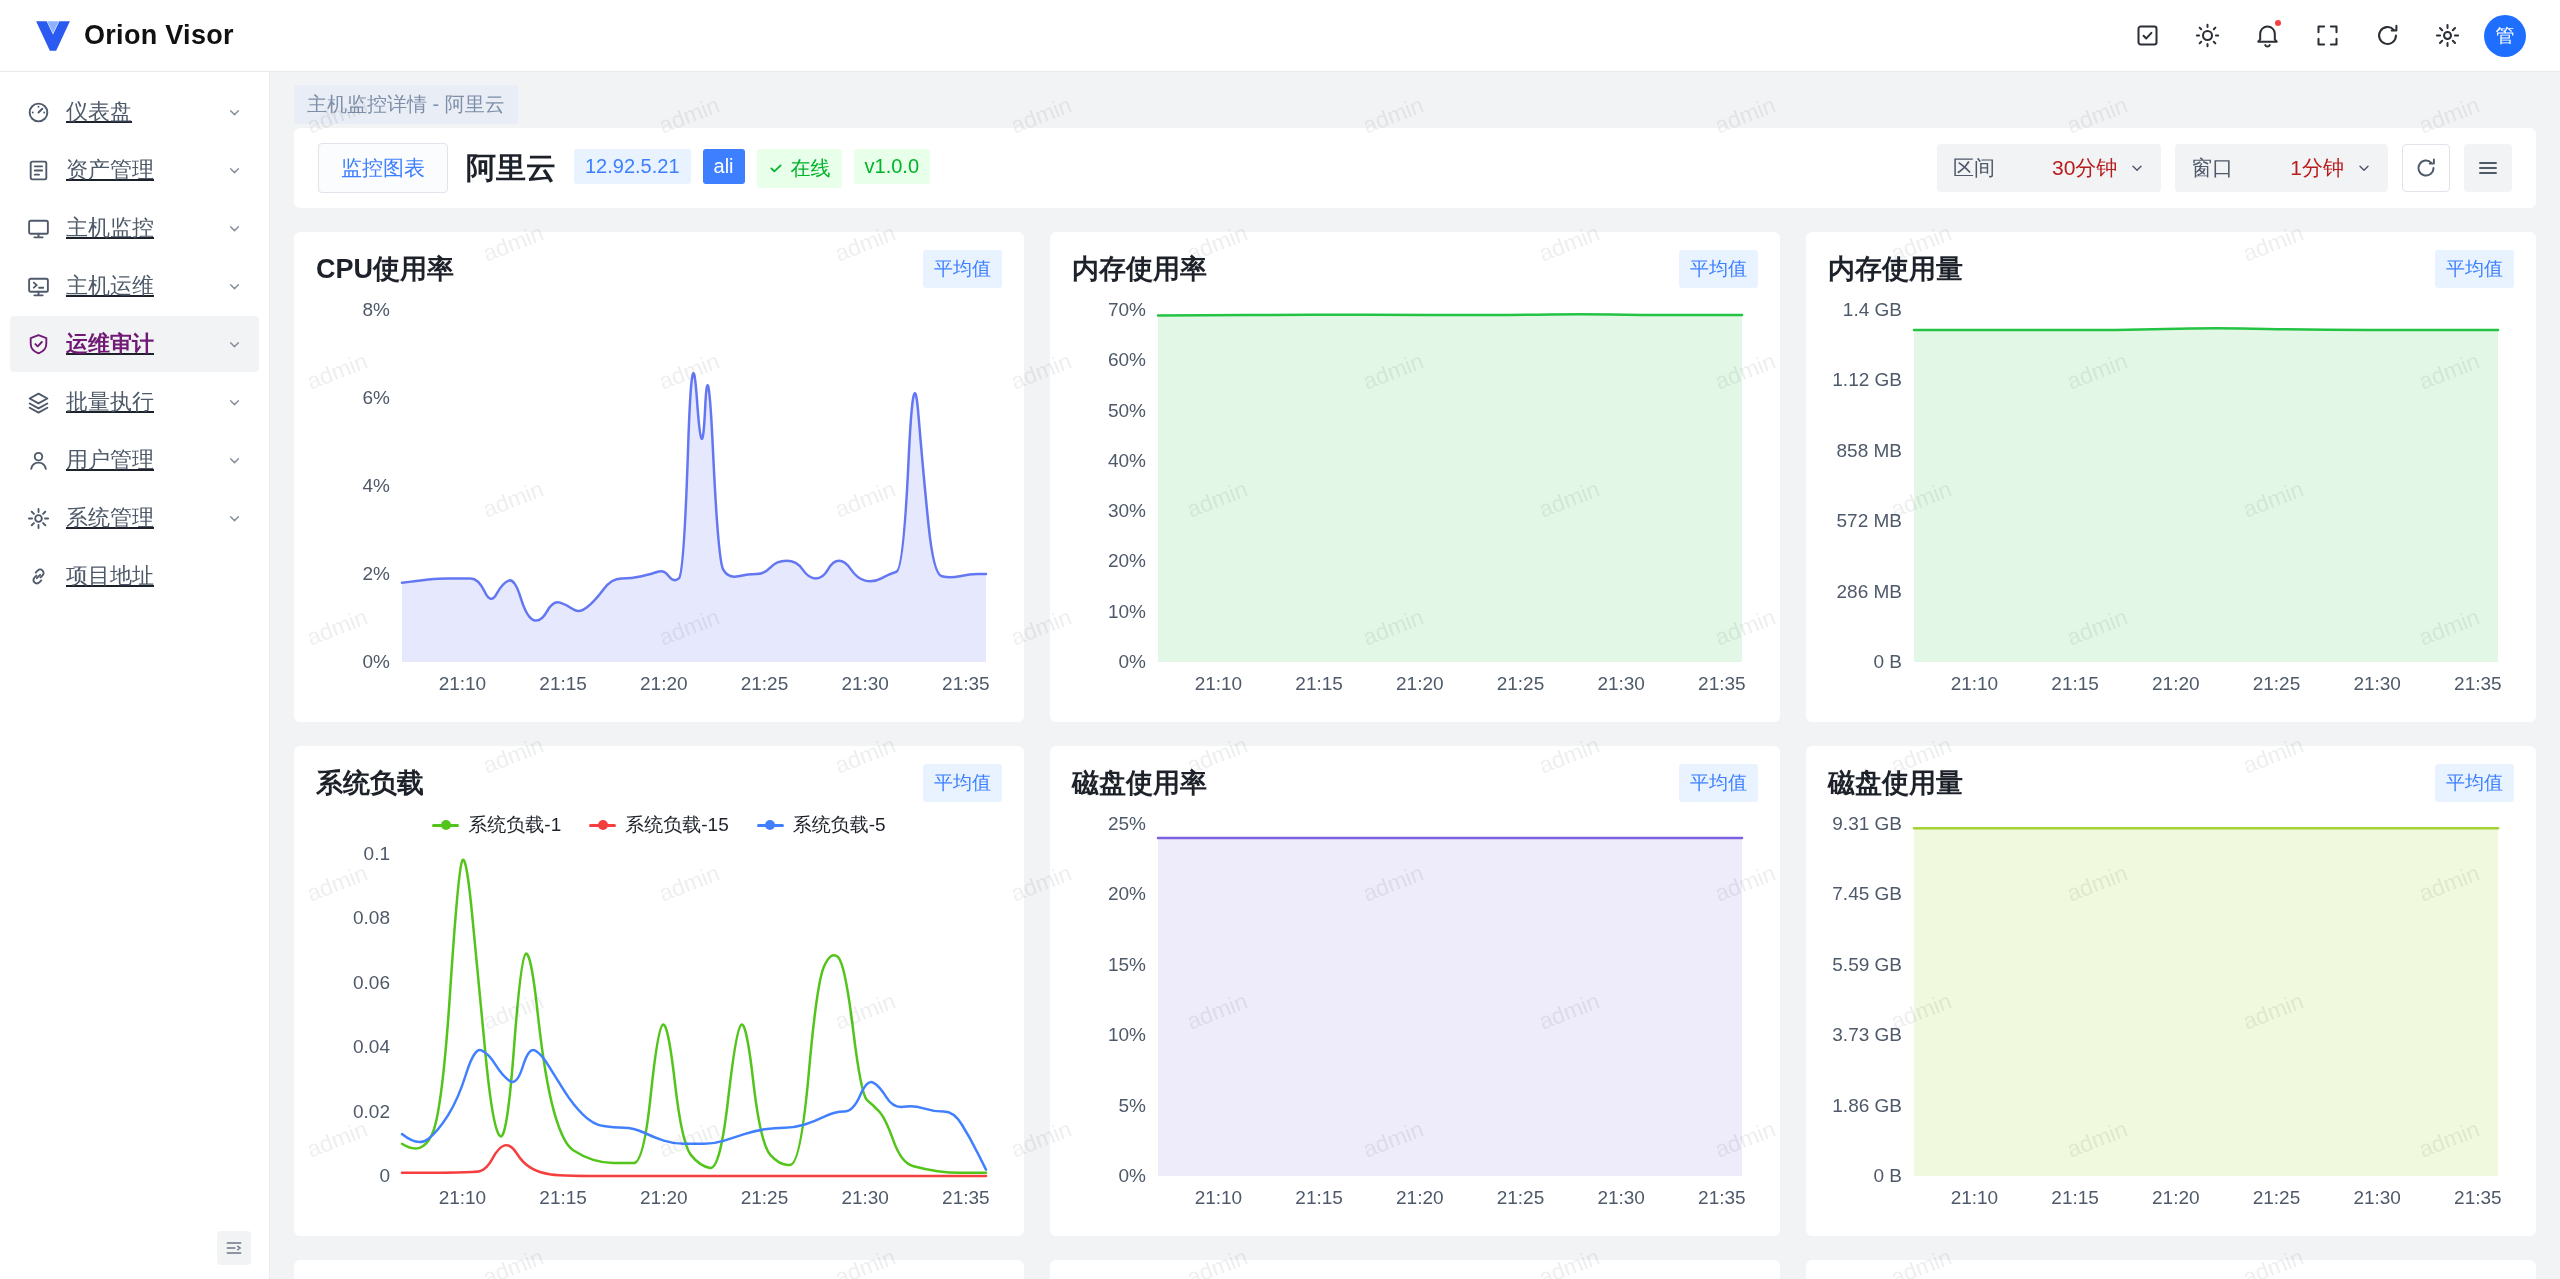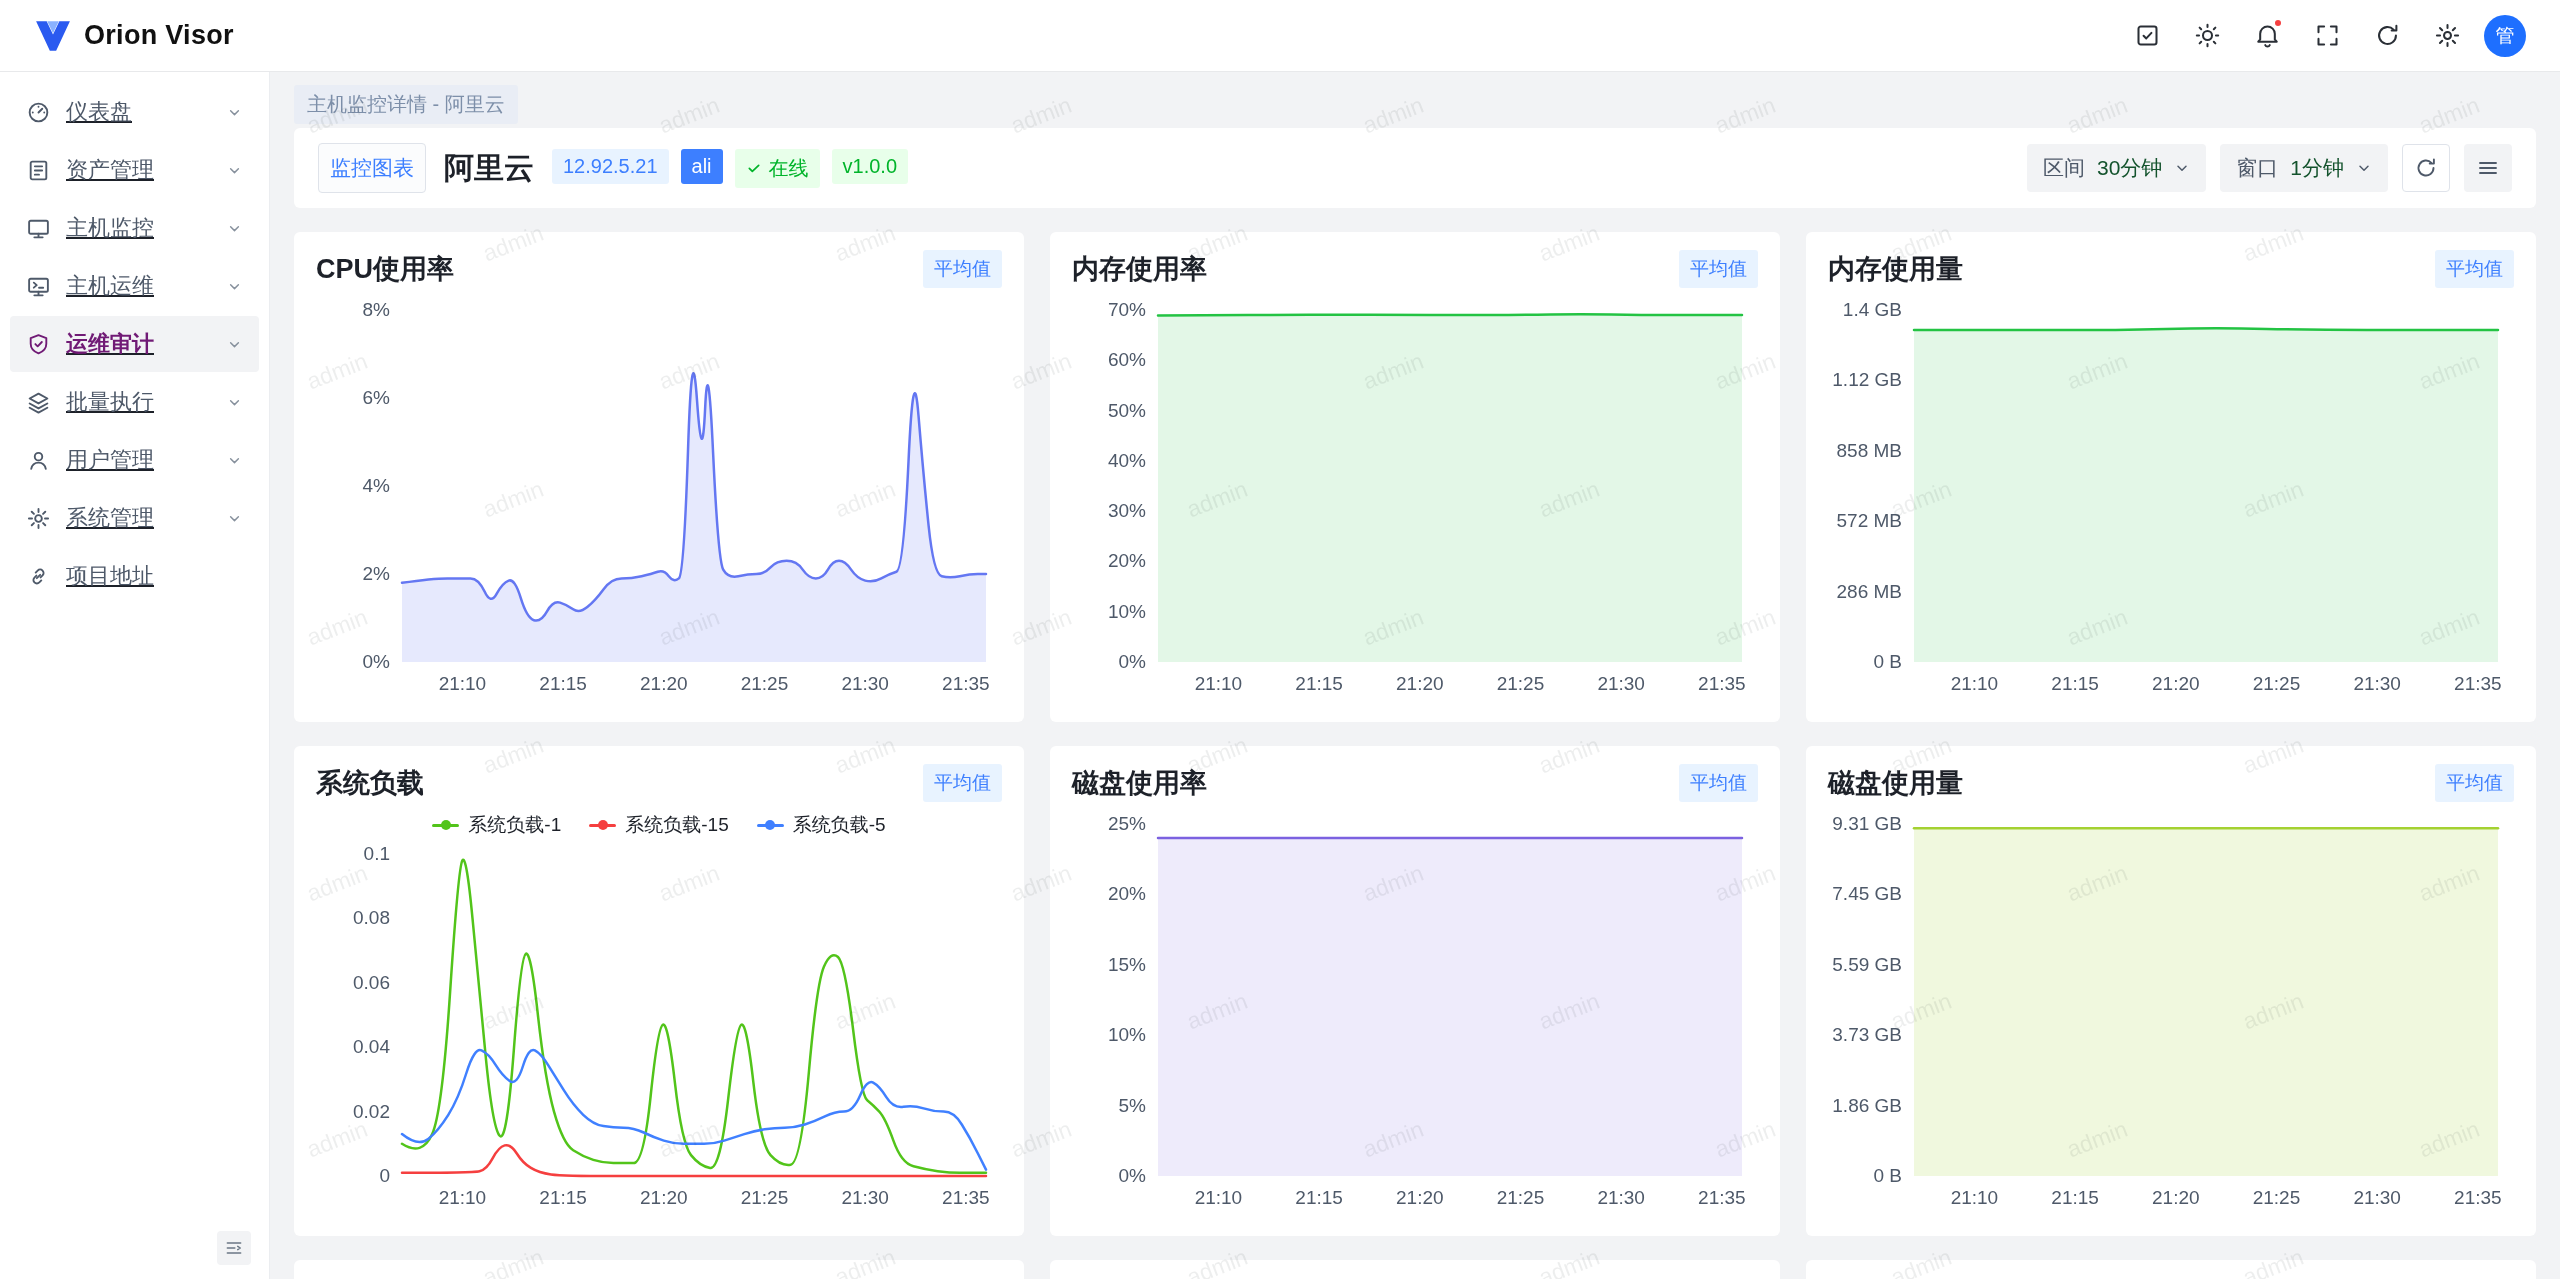--- a/index.html
+++ b/index.html
@@ -62,35 +62,35 @@
     background: #e9edf5; color: #7d8fa9; font-size: 20px; padding: 6px 13px;
     border-radius: 3px; cursor: pointer; margin-top: 15px;
   }
   .header-card {
     background: #fff; border-radius: 6px; height: 80px; margin-top: 6px; margin-bottom: 24px;
     display: flex; align-items: center; justify-content: space-between; padding: 0 24px;
   }
   .hleft { display: flex; align-items: center; gap: 18px; }
   .chart-btn {
     font-size: 21px; color: #3d7fff; background: #fbfcfd; border: 1px solid #dfe3ea;
-    border-radius: 4px; padding: 10px 11px; cursor: pointer; font-family: inherit;
+    border-radius: 4px; padding: 10px 22px; cursor: pointer; font-family: inherit;
   }
   .host-name { font-size: 30px; font-weight: 700; color: #1d2129; }
   .tag { font-size: 20px; padding: 6px 11px; border-radius: 3px; display: inline-flex; align-items: center; gap: 7px; }
   .tag.blue-light { background: #e8f3ff; color: #3d7fff; }
   .tag.blue { background: #3d7fff; color: #fff; }
   .tag.green { background: #e8ffea; color: #00b42a; }
   .tag.green-light { background: #e8ffea; color: #00b42a; }
   .hright { display: flex; align-items: center; gap: 14px; }
   .select {
     height: 48px; background: #f2f3f5; border-radius: 4px; display: flex; align-items: center;
     gap: 12px; padding: 0 16px; font-size: 21px; cursor: pointer;
   }
   .select-label { color: #4e5969; }
-  .select-value { color: #14532d; }
+  .select-value { color: #b91c1c; margin-left: 45px; }
   .select svg { width: 16px; height: 16px; color: #4e5969; }
   .sq-btn {
     width: 48px; height: 48px; border-radius: 4px; display: flex; align-items: center;
     justify-content: center; color: #4e5969; cursor: pointer;
   }
   .sq-btn.bordered { background: #fff; border: 1px solid #dfe3ea; }
   .sq-btn.filled { background: #f2f3f5; }
   .sq-btn svg { width: 24px; height: 24px; }
   
   .grid { display: grid; grid-template-columns: repeat(3, 1fr); gap: 24px 26px; }

